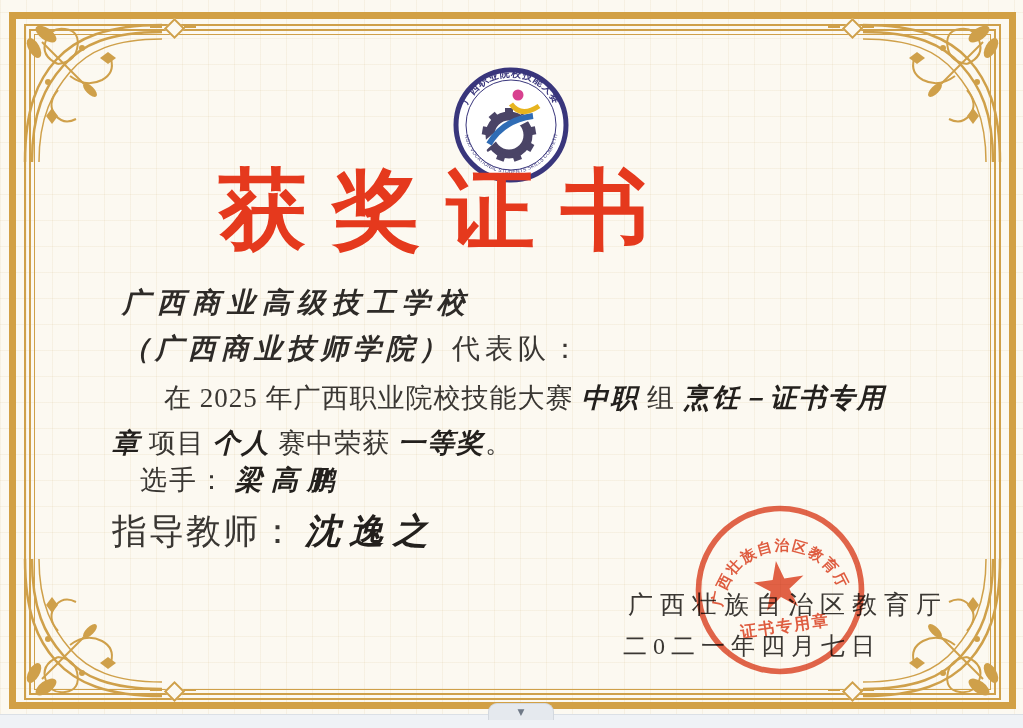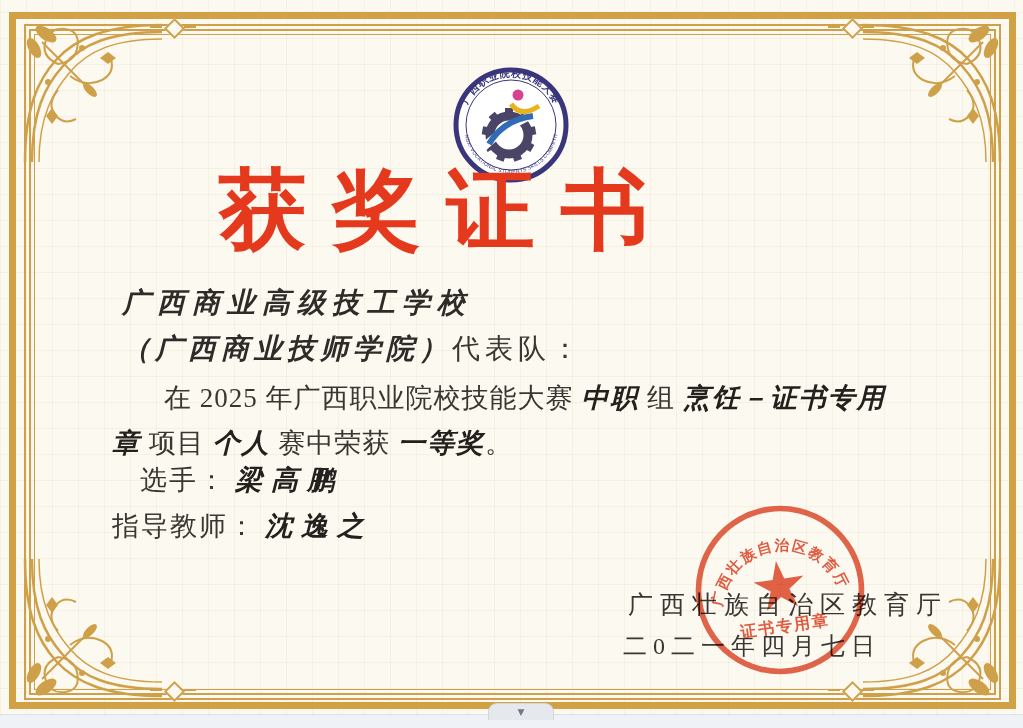--- a/index.html
+++ b/index.html
@@ -48,21 +48,21 @@
   .school2{left:122px;top:330px;font-size:28px;}
   .school2 .brush{font-weight:bold;font-style:italic;letter-spacing:5px;}
   .school2 .kai{font-weight:400;letter-spacing:5px;color:#3a3733;}
   .para{
     left:112px;top:376px;width:802px;
     font-size:27px;line-height:45px;color:#3a3733;
     text-indent:52px;letter-spacing:1px;
   }
   .para .brush{font-weight:bold;font-style:italic;color:#23201d;letter-spacing:2px;}
   .line-player{left:112px;top:462px;font-size:27px;color:#3a3733;letter-spacing:2px;margin-left:28px;}
-  .line-coach{left:112px;top:508px;font-size:27px;color:#3a3733;letter-spacing:2px;}
+  .line-coach{left:112px;top:508px;font-size:35px;color:#3a3733;letter-spacing:2px;}
   .name-brush{font-weight:bold;font-style:italic;color:#23201d;letter-spacing:9px;margin-left:8px;}
   
   .issuer{position:absolute;left:623px;top:588px;width:330px;text-align:center;font-size:25px;color:#3a3733;letter-spacing:7px;}
   .date{position:absolute;left:623px;top:630px;width:310px;font-size:24px;color:#3a3733;letter-spacing:6px;}
   
   .seal{position:absolute;left:690px;top:500px;width:180px;height:180px;transform:rotate(-8deg);mix-blend-mode:multiply;opacity:.92;}
   
   .viewer-strip{position:absolute;left:0;bottom:0;width:1023px;height:13px;background:#eff2f6;border-top:1px solid #dbe0e6;}
   .scroll-tab{
     position:absolute;left:488px;bottom:8px;width:64px;height:16px;

